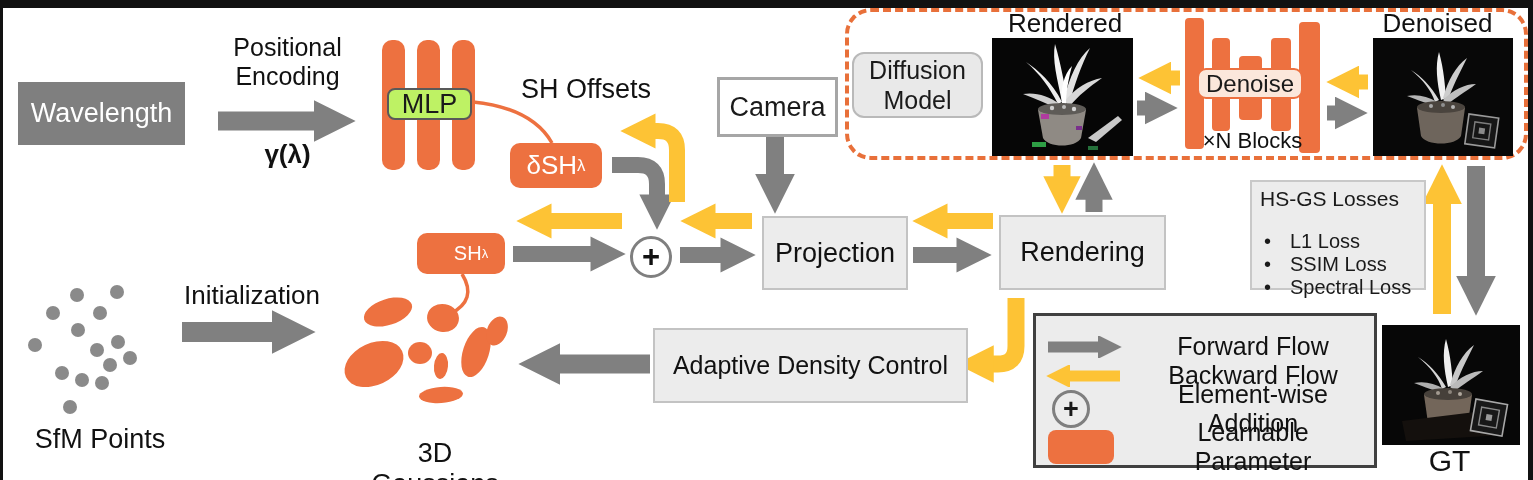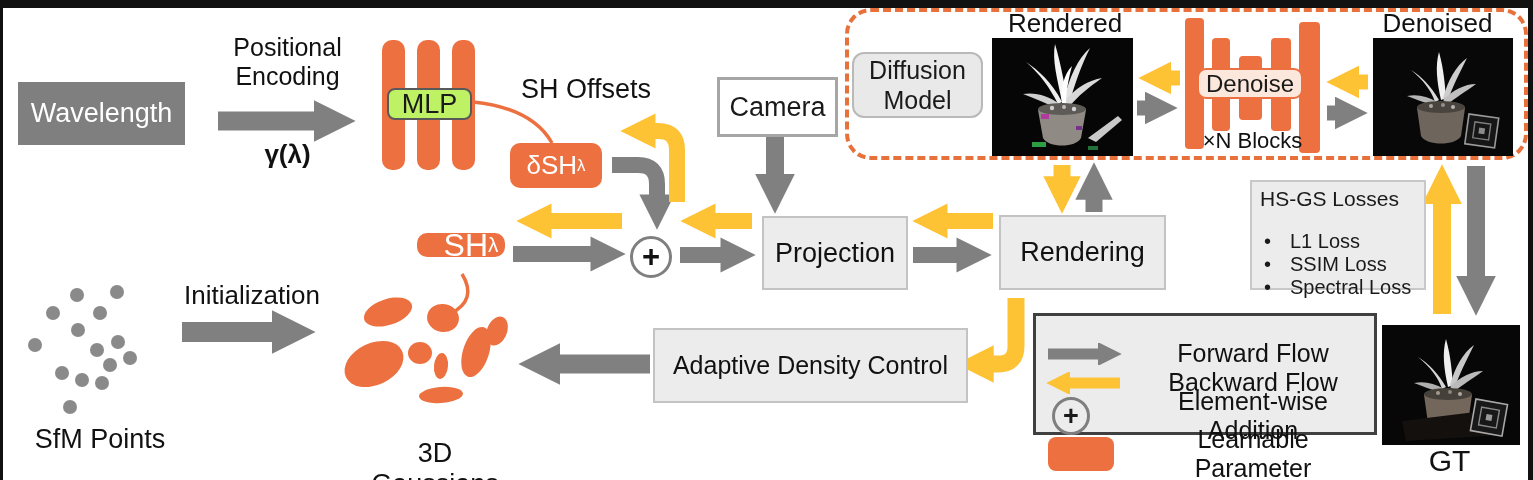--- a/index.html
+++ b/index.html
@@ -13,22 +13,22 @@
   .graybox{background:#ECECEC;border:2px solid #C3C3C3;font-size:27px;color:#111;}
   .orangechip{background:#ED7140;border-radius:10px;color:#fff;font-weight:normal;display:flex;align-items:center;justify-content:center;}
   .orangechip sub{font-size:0.65em;}
   .frame{background:#111;position:absolute;}
   .plus-circle{position:absolute;box-sizing:border-box;border:3.5px solid #7f7f7f;border-radius:50%;
     background:#fff;display:flex;align-items:center;justify-content:center;font-size:31px;font-weight:600;color:#111;}
   svg{display:block;}
   #arrow-layer{position:absolute;left:0;top:0;z-index:1;}
   .z2{z-index:2;}
   
-  #legend{position:absolute;left:1033px;top:313px;width:344px;height:122px;box-sizing:border-box;
-    background:#ECECEC;border:3px solid #404040;display:flex;flex-direction:column;justify-content:space-around;padding:23px 8px;z-index:2;}
+  #legend{position:absolute;left:1033px;top:313px;width:344px;height:155px;box-sizing:border-box;
+    background:#ECECEC;border:3px solid #404040;display:flex;flex-direction:column;justify-content:space-around;padding:16px 8px;z-index:2;}
   .legend-row{display:flex;align-items:center;height:38px;}
   .legend-icon{width:96px;display:flex;align-items:center;justify-content:flex-start;flex:none;}
   .legend-label{flex:1;text-align:center;font-size:25px;color:#111;}
   .legend-plus{width:38px;height:38px;box-sizing:border-box;border:3px solid #7f7f7f;border-radius:50%;
     background:#ECECEC;display:flex;align-items:center;justify-content:center;font-size:27px;font-weight:600;margin-left:8px;}
   .legend-chip{width:66px;height:34px;background:#ED7140;border-radius:8px;margin-left:4px;}
   
   #losses{position:absolute;left:1250px;top:180px;width:176px;height:110px;box-sizing:border-box;
     background:#ECECEC;border:2px solid #C8C8C8;padding:5px 8px;z-index:2;font-size:20px;}
   #losses .title{font-size:21px;margin-bottom:19px;}
@@ -138,21 +138,21 @@
   <div class="box z2" style="left:387px;top:88px;width:85px;height:32px;background:#bef264;border:2.5px solid #595959;border-radius:8px;font-size:27px;">
       <span>MLP</span>
     </div>
 
   <div class="lbl z2" style="left:520px;top:74px;width:132px;font-size:27px;">SH Offsets</div>
 
   <div class="box orangechip z2" style="left:510px;top:143px;width:92px;height:45px;font-size:26px;">
     <span>δSH</span>
       <sub>λ</sub>
   </div>
-  <div class="box orangechip z2" style="left:417px;top:233px;width:88px;height:24px;font-size:32px;padding-left:20px;">
+  <div class="box orangechip z2" style="left:417px;top:233px;width:88px;height:41px;font-size:20px;padding-left:20px;">
     <span>SH</span>
       <sub>λ</sub>
   </div>
 
   <div class="plus-circle z2" style="left:630px;top:236px;width:42px;height:42px;">
       <span>+</span>
     </div>
 
   <div class="box z2" style="left:717px;top:77px;width:121px;height:60px;background:#fff;border:3px solid #A6A6A6;font-size:27px;">
       <span>Camera</span>

